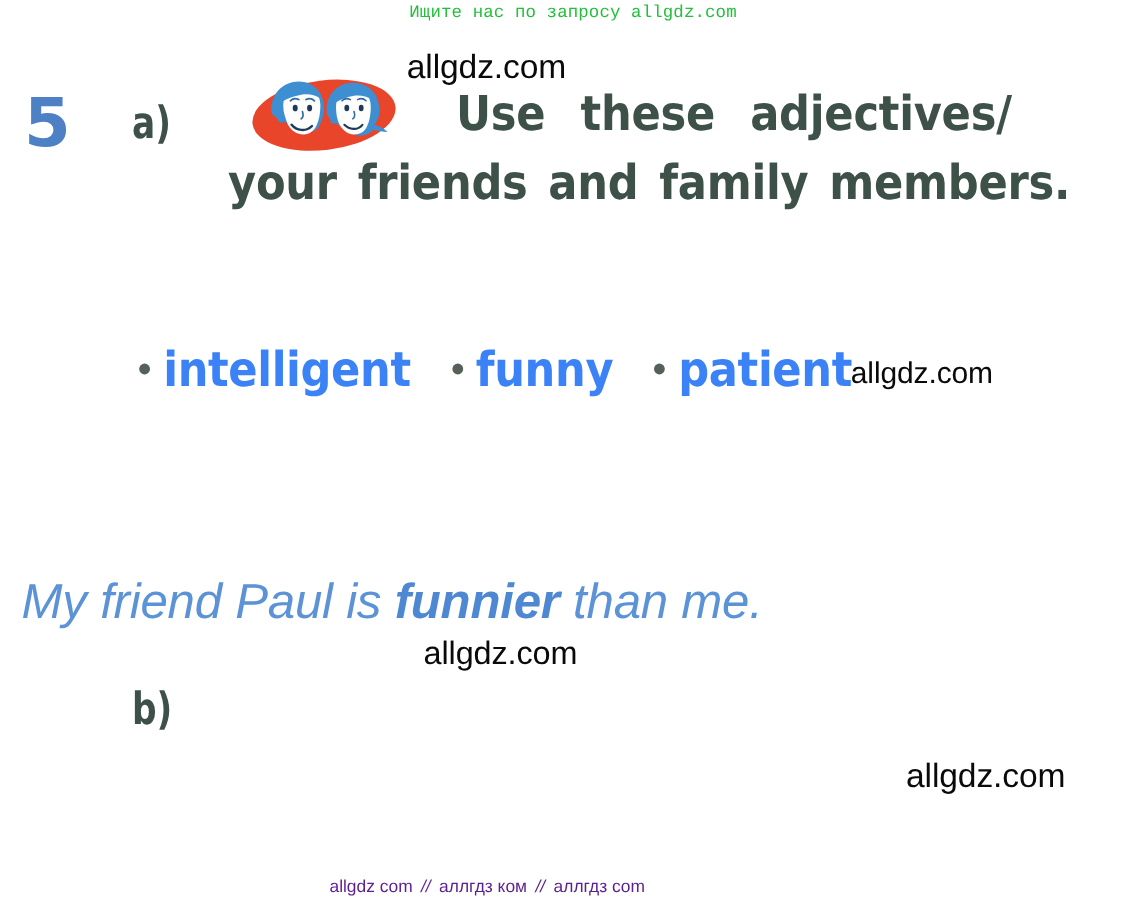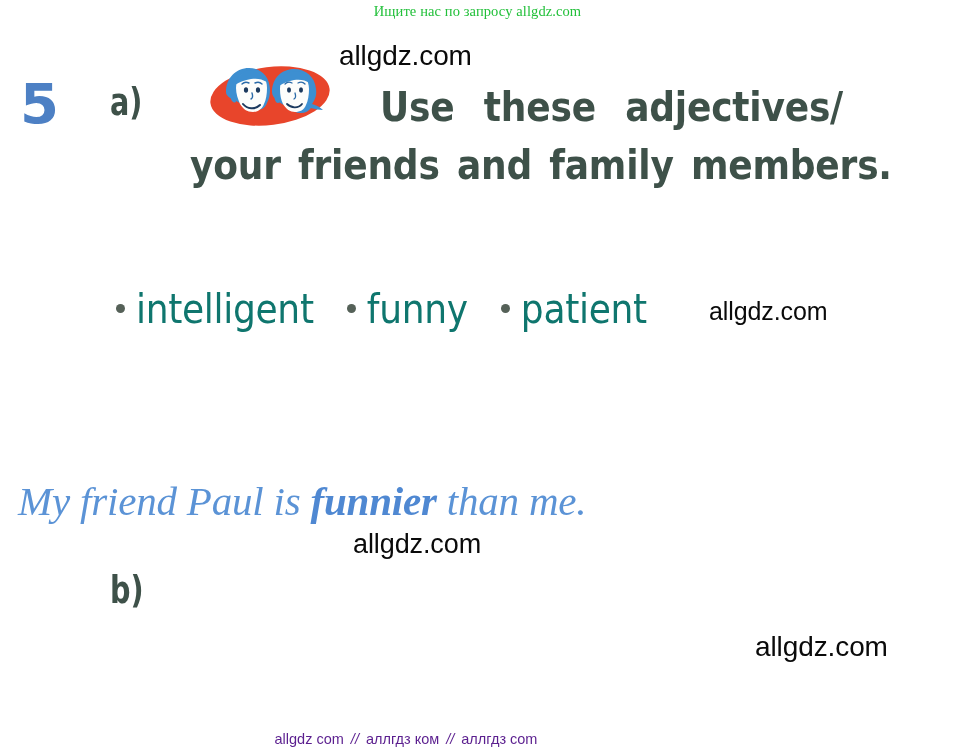--- a/index.html
+++ b/index.html
@@ -17,21 +17,21 @@
   }
 
   
   .top-note {
     position: absolute;
     top: 3px;
     left: 0;
     width: 955px;
     text-align: center;
     color: #22c03a;
-    font-family: Liberation Serif, serif;
+    font-family: Liberation Mono, monospace;
     font-size: 14.5px;
     letter-spacing: .1px;
     white-space: nowrap;
   }
 
   
   .wm {
     position: absolute;
     color: #0a0a0a;
     font-family: "Liberation Sans", sans-serif;
@@ -78,21 +78,21 @@
     left: 206px;
     top: 58px;
     width: 128px;
     height: 74px;
   }
 
   
   .instr-a {
     position: absolute;
     left: 190px;
-    top: 78px;
+    top: 66px;
     width: 684px;
     color: #3e5149;
     font-family: "DejaVu Sans Condensed", "Liberation Sans Narrow", "Liberation Sans", sans-serif;
     font-weight: 700;
     font-size: 40px;
     line-height: 58px;
     letter-spacing: -0.2px;
   }
   .instr-a .ln {
     display: block;
@@ -103,23 +103,23 @@
     word-spacing: 17px;
   }
   .instr-a .ln2 { word-spacing: 15px; }
   .instr-a .ln3 { word-spacing: 5px; }
 
   
   .bullets {
     position: absolute;
     left: 116px;
     top: 278px;
-    color: #0f766e;
-    font-family: "DejaVu Sans Condensed", "Liberation Sans Narrow", "Liberation Sans", sans-serif;
-    font-weight: 400;
+    color: #3b82f6;
+    font-family: "DejaVu Sans Condensed", "Liberation Sans Narrow", "Liberation Sans", sans-serif;
+    font-weight: 700;
     font-size: 40px;
     line-height: 62px;
     letter-spacing: -0.3px;
     white-space: nowrap;
   }
   .bullets .brow { display: block; }
   .bullets .bdot {
     display: inline-block;
     width: 9px;
     height: 9px;
@@ -132,21 +132,21 @@
   }
   .bullets .bitem { margin-right: 22px; }
   .bullets .bitem:last-child { margin-right: 0; }
 
   
   .example {
     position: absolute;
     left: 18px;
     top: 481px;
     color: #5b93d6;
-    font-family: Liberation Serif, serif;
+    font-family: Liberation Sans, sans-serif;
     font-style: italic;
     font-weight: 400;
     font-size: 41px;
     line-height: 1;
     white-space: nowrap;
     letter-spacing: -0.2px;
   }
   .example .strong {
     font-weight: 700;
     color: #4f88d2;

